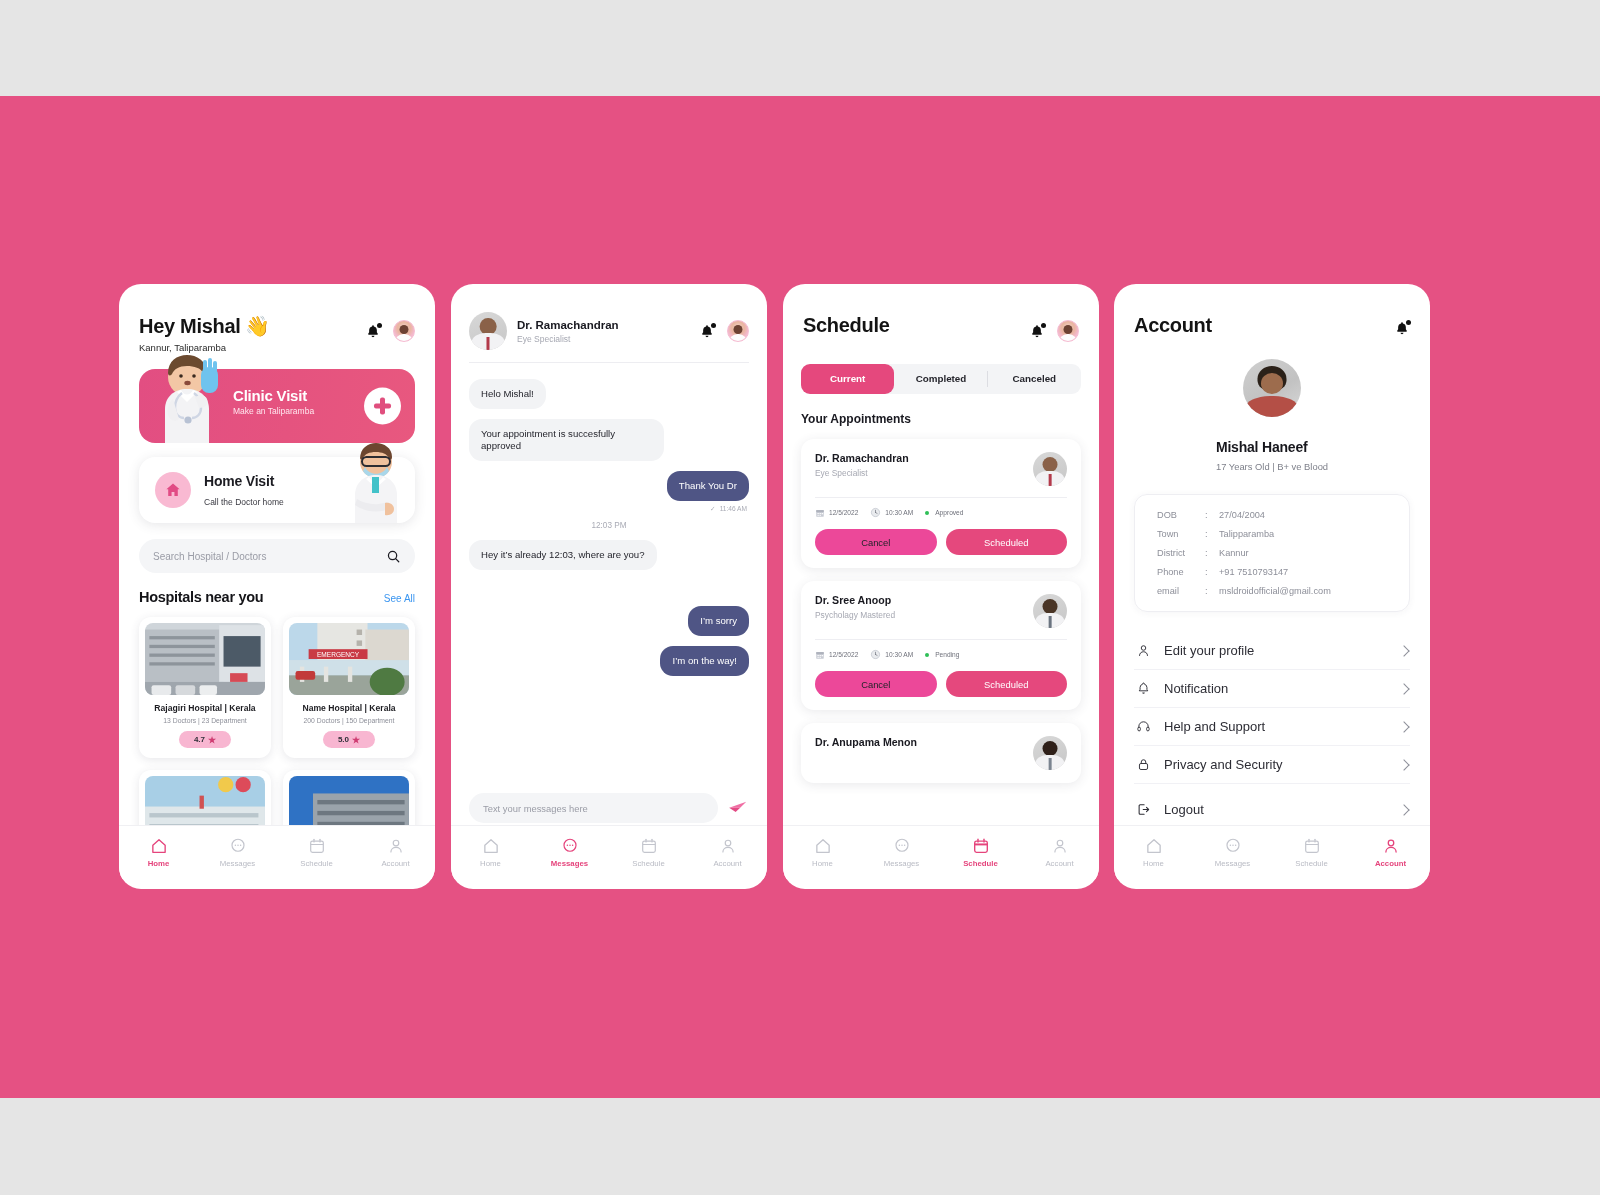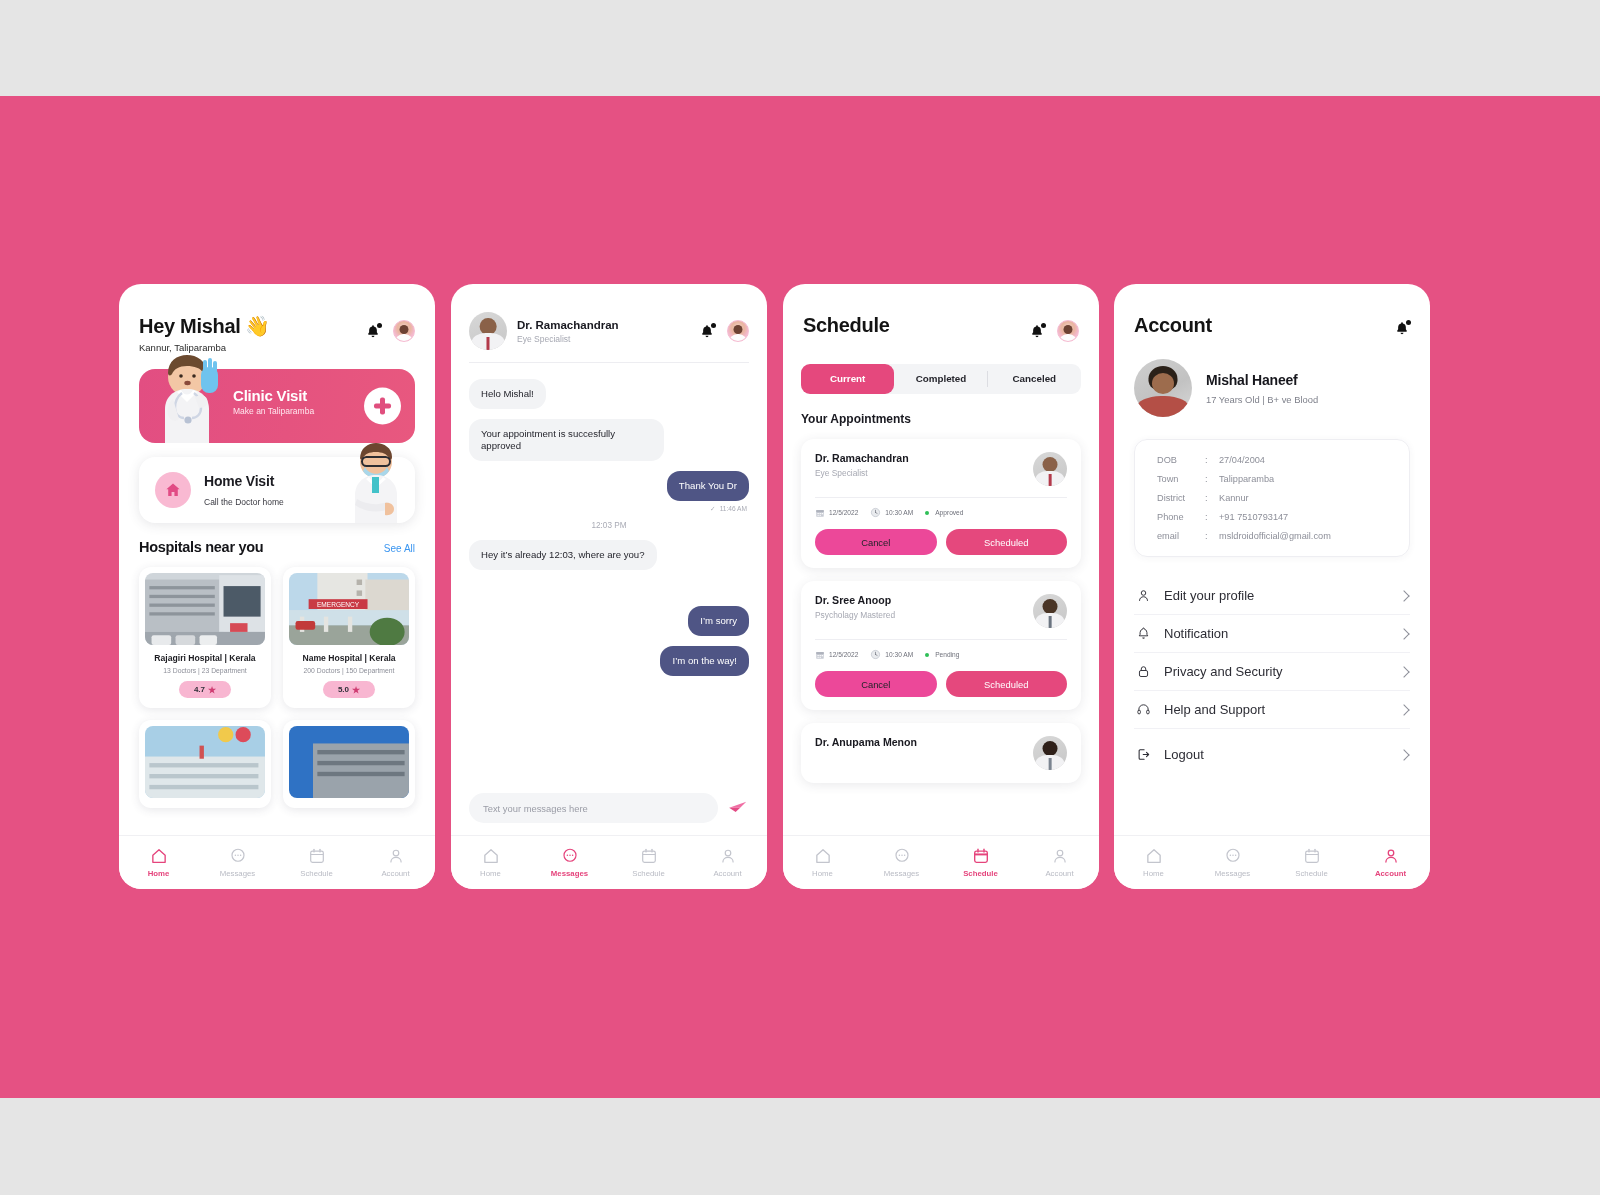--- a/index.html
+++ b/index.html
@@ -135,21 +135,21 @@
   .hosp-meta { font-size: 6.8px; color: #8c8e98; text-align: center; margin-top: 4px; }
   .rating-pill {
     margin: 7px auto 0 auto; width: 52px; height: 17px; border-radius: 9px;
     background: #f8b6d1; display: flex; align-items: center; justify-content: center; gap: 3px;
   }
   .rating-pill span { font-size: 8px; font-weight: 600; color: #2f2f38; }
   .rating-pill .star { color: #cf3d72; font-size: 9px; }
 
   
   .bottom-nav {
-    position: absolute; left: 0; right: 0; bottom: 0; height: 54px;
+    position: absolute; left: 0; right: 0; bottom: 10px; height: 54px;
     background: #fff; display: flex; align-items: center;
     border-top: 1px solid #f0f0f3;
   }
   .nav-item {
     flex: 1; display: flex; flex-direction: column; align-items: center; gap: 4px;
   }
   .nav-label { font-size: 7.8px; color: #b9bbc4; }
   .nav-item.active .nav-label { color: #e5447c; font-weight: 600; }
   .nav-ico { width: 18px; height: 18px; display: block; }
 
@@ -234,21 +234,21 @@
   .appt-btns { display: flex; gap: 9px; margin-top: 11px; }
   .btn {
     flex: 1; height: 26px; border-radius: 13px; display: flex;
     align-items: center; justify-content: center; font-size: 9.4px; font-weight: 500;
     border: none; font-family: inherit;
   }
   .btn-cancel { background: #ec4899; color: #23232a; }
   .btn-sched { background: #e5487d; color: #fff; }
 
   
-  .profile-row { display: flex; align-items: center; gap: 14px; margin: 22px 20px 0 20px; }
+  .profile-row { display: flex; align-items: center; gap: 22px; margin: 22px 20px 0 20px; flex-direction: column; }
   .profile-pic {
     width: 58px; height: 58px; border-radius: 50%; flex: none; overflow: hidden;
     background: linear-gradient(150deg, #cfcfcf 0%, #c2c2c2 55%, #dadada 100%); position: relative;
   }
   .profile-pic .hair { position:absolute; left:50%; top:12%; transform:translateX(-50%);
       width:50%; height:44%; border-radius:50% 50% 42% 42%; background:#2b2119; }
   .profile-pic .face { position:absolute; left:50%; top:24%; transform:translateX(-50%);
       width:38%; height:36%; border-radius:50%; background:#9d6c4d; }
   .profile-pic .shirt { position:absolute; left:50%; bottom:-10%; transform:translateX(-50%);
       width:92%; height:46%; border-radius:46% 46% 0 0; background:#b44f46; }
@@ -348,20 +348,27 @@
         <rect x="23" y="20" width="28" height="9" rx="4.5" fill="none" stroke="#2c2c32" stroke-width="2"></rect>
         <path d="M26 30c4 9 18 9 22 0l2 4c-5 9-21 9-26 0z" fill="#a9d7ea"></path>
         <path d="M16 86V58c0-12 9-20 21-20s21 8 21 20v28z" fill="#f4f4f6"></path>
         <path d="M30 40c3 6 11 6 14 0l3 2-10 9-10-9z" fill="#ffffff"></path>
         <rect x="33" y="40" width="7" height="16" fill="#43c2c9"></rect>
         <path d="M18 62c8 5 20 7 30 3l4 6c-12 6-26 4-36-3z" fill="#ececef"></path>
         <path d="M46 66c5-1 9 2 9 6s-4 7-9 6z" fill="#f0c19d"></path>
       </svg>
     </div>
 
+    <div class="search-bar">
+      <input type="text" placeholder="Search Hospital / Doctors" style="">
+      <svg width="15" height="15" viewBox="0 0 24 24">
+        <circle cx="10.5" cy="10.5" r="6.6" fill="none" stroke="#1b1b22" stroke-width="2"></circle>
+        <line x1="15.4" y1="15.4" x2="20.4" y2="20.4" stroke="#1b1b22" stroke-width="2" stroke-linecap="round"></line>
+      </svg>
+    </div>
 
     <div class="sec-head">
       <div class="sec-title">Hospitals near you</div>
       <div class="see-all">See All</div>
     </div>
 
     <div class="hosp-grid">
       <div class="hosp-card">
         <div class="hosp-img">
           <svg class="bld-img" viewBox="0 0 110 72" preserveAspectRatio="none">
@@ -815,33 +822,33 @@
       <div class="menu-item">
         <svg class="menu-ico" viewBox="0 0 24 24">
               <path d="M12 3.2a1.2 1.2 0 0 1 1.2 1.2v.5a5.8 5.8 0 0 1 4.3 5.6v3l1.3 2.2H5.2l1.3-2.2v-3a5.8 5.8 0 0 1 4.3-5.6v-.5A1.2 1.2 0 0 1 12 3.2z" fill="none" stroke="#2d2d35" stroke-width="1.5" stroke-linejoin="round"></path>
               <path d="M10 18.4h4a2 2 0 0 1-4 0z" fill="#2d2d35"></path>
             </svg>
         <div class="menu-label">Notification</div>
         <div class="chev"></div>
       </div>
       <div class="menu-item">
         <svg class="menu-ico" viewBox="0 0 24 24">
-              <rect x="5.5" y="10.4" width="13" height="9.6" rx="2.4" fill="none" stroke="#2d2d35" stroke-width="1.5"></rect>
-              <path d="M8.4 10.4V8a3.6 3.6 0 0 1 7.2 0v2.4" fill="none" stroke="#2d2d35" stroke-width="1.5"></path>
-            </svg>
-        <div class="menu-label">Privacy and Security</div>
-        <div class="chev"></div>
-      </div>
-      <div class="menu-item">
-        <svg class="menu-ico" viewBox="0 0 24 24">
               <path d="M4.5 14v-2a7.5 7.5 0 0 1 15 0v2" fill="none" stroke="#2d2d35" stroke-width="1.5"></path>
               <rect x="3" y="13" width="4" height="6" rx="2" fill="none" stroke="#2d2d35" stroke-width="1.5"></rect>
               <rect x="17" y="13" width="4" height="6" rx="2" fill="none" stroke="#2d2d35" stroke-width="1.5"></rect>
             </svg>
         <div class="menu-label">Help and Support</div>
+        <div class="chev"></div>
+      </div>
+      <div class="menu-item">
+        <svg class="menu-ico" viewBox="0 0 24 24">
+              <rect x="5.5" y="10.4" width="13" height="9.6" rx="2.4" fill="none" stroke="#2d2d35" stroke-width="1.5"></rect>
+              <path d="M8.4 10.4V8a3.6 3.6 0 0 1 7.2 0v2.4" fill="none" stroke="#2d2d35" stroke-width="1.5"></path>
+            </svg>
+        <div class="menu-label">Privacy and Security</div>
         <div class="chev"></div>
       </div>
       <div class="menu-gap"></div>
       <div class="menu-item">
         <svg class="menu-ico" viewBox="0 0 24 24">
               <path d="M13 4.5H6.6A1.6 1.6 0 0 0 5 6.1v11.8a1.6 1.6 0 0 0 1.6 1.6H13" fill="none" stroke="#2d2d35" stroke-width="1.7" stroke-linecap="round"></path>
               <line x1="11.5" y1="12" x2="20" y2="12" stroke="#2d2d35" stroke-width="1.7" stroke-linecap="round"></line>
               <path d="M16.8 8.6 20.2 12l-3.4 3.4" fill="none" stroke="#2d2d35" stroke-width="1.7" stroke-linecap="round" stroke-linejoin="round"></path>
             </svg>
         <div class="menu-label">Logout</div>

